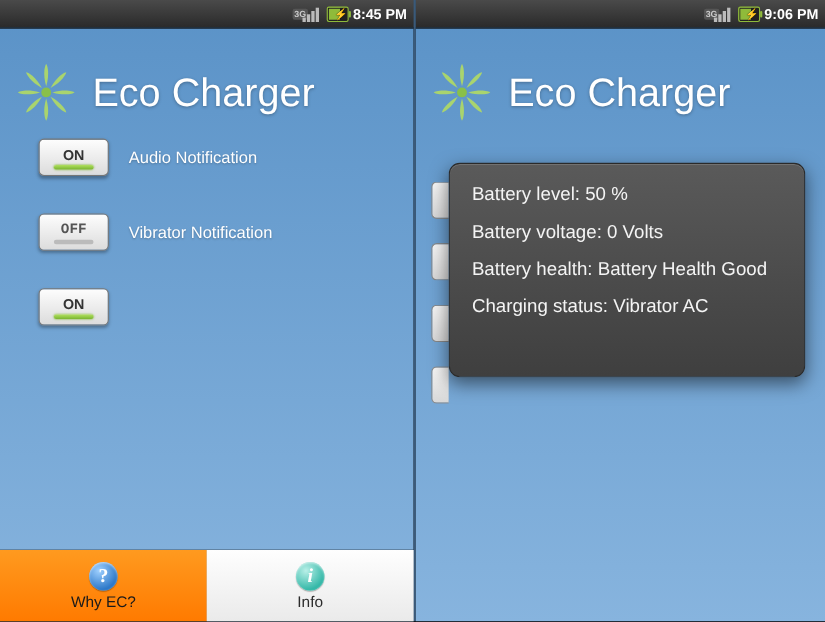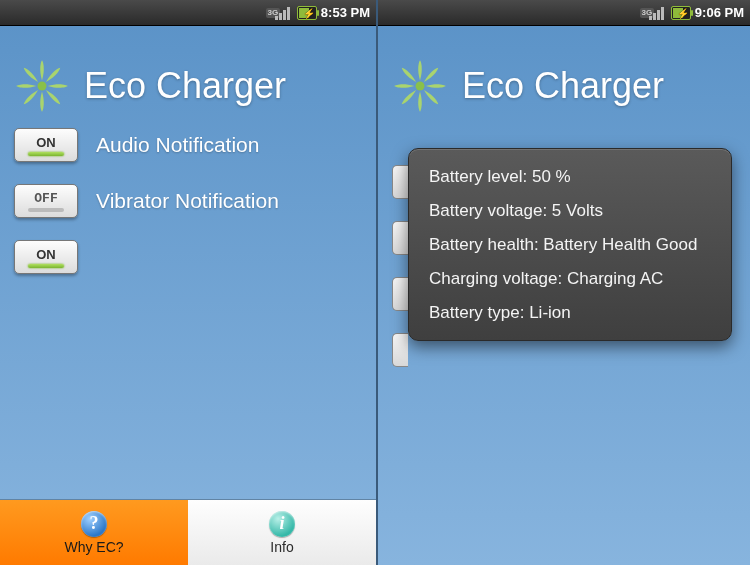--- a/index.html
+++ b/index.html
@@ -83,46 +83,48 @@
     font-size:10px;
     line-height:12px;
     text-shadow:0 0 1px #000;
   }
 
   
   .app-header {
     display:flex;
     align-items:center;
     gap:14px;
-    padding: 32px 14px 8px 14px;
+    padding: 18px 14px 8px 14px;
+    margin-top: 12px;
   }
   .app-title {
     color:#fff;
     font-size: 36px;
     font-weight: 400;
     text-shadow: 0 1px 3px rgba(0,0,0,0.3);
     white-space: nowrap;
   }
   .logo svg { display:block; }
 
   
   .settings {
     padding: 6px 14px 0 14px;
     display:flex;
     flex-direction:column;
-    gap: 22px;
+    gap: 34px;
+    margin-left: 21px;
   }
   .setting-grid-row {
     display:flex;
     align-items:center;
     gap: 18px;
   }
   .setting-label {
     color:#fff;
-    font-size: 21px;
+    font-size: 15px;
     text-shadow: 0 1px 2px rgba(0,0,0,0.25);
     white-space: nowrap;
   }
   .toggle, .icon-btn {
     width: 64px;
     height: 34px;
     border-radius: 5px;
     border: 1px solid #777;
     background: linear-gradient(to bottom, #fdfdfd, #dcdcdc);
     box-shadow: 0 2px 3px rgba(0,0,0,0.3);
@@ -223,21 +225,21 @@
   }
   .stub-col .under-toggle { width:16px; border-radius:5px 0 0 5px; border-right:none; }
 
   .info-panel {
     position:absolute;
     left:30px;
     right:18px;
     top:148px;
     background: linear-gradient(to bottom,#5a5a5a,#3f3f3f);
     border-radius:10px;
-    padding: 18px 20px 17px 20px;
+    padding: 18px 20px 53px 20px;
     box-shadow: 0 6px 16px rgba(0,0,0,0.5), inset 0 1px 0 rgba(255,255,255,0.15);
     color:#f4f4f4;
     font-size:17px;
     display:flex;
     flex-direction:column;
     gap:14px;
     border:1px solid #2a2a2a;
   }
   .info-line { white-space:nowrap; }
 </style>
@@ -255,21 +257,21 @@
           <span></span>
           <span></span>
           <span></span>
         </span>
       </span>
     <span class="status-icon">
         <span class="battery">
           <span class="flash">⚡</span>
         </span>
       </span>
-    <span>8:53 PM</span>
+    <span>8:45 PM</span>
   </div>
 
   <div class="app-header">
     <span class="logo">
       <svg width="56" height="56" viewBox="0 0 100 100">
         <circle cx="50" cy="50" r="8" fill="#89c04a"></circle>
         <g stroke="#a9d46e" stroke-width="0" fill="#a9d46e">
           <g transform="translate(50,50)">
             <g>
               <path d="M0,-10 C6,-30 2,-44 0,-46 C-2,-44 -6,-30 0,-10 Z" transform="rotate(0)"></path>
@@ -370,18 +372,17 @@
 
   <div class="stub-col">
     <div class="under-toggle"></div>
     <div class="under-toggle"></div>
     <div class="under-toggle"></div>
     <div class="under-toggle"></div>
   </div>
 
   <div class="info-panel">
     <div class="info-line">Battery level: 50 %</div>
-    <div class="info-line">Battery voltage: 5 Volts</div>
+    <div class="info-line">Battery voltage: 0 Volts</div>
     <div class="info-line">Battery health: Battery Health Good</div>
-    <div class="info-line">Charging voltage:  Charging AC</div>
-    <div class="info-line">Battery type: Li-ion</div>
+    <div class="info-line">Charging status:  Vibrator AC</div>
   </div>
 </div>
 
 </body></html>

